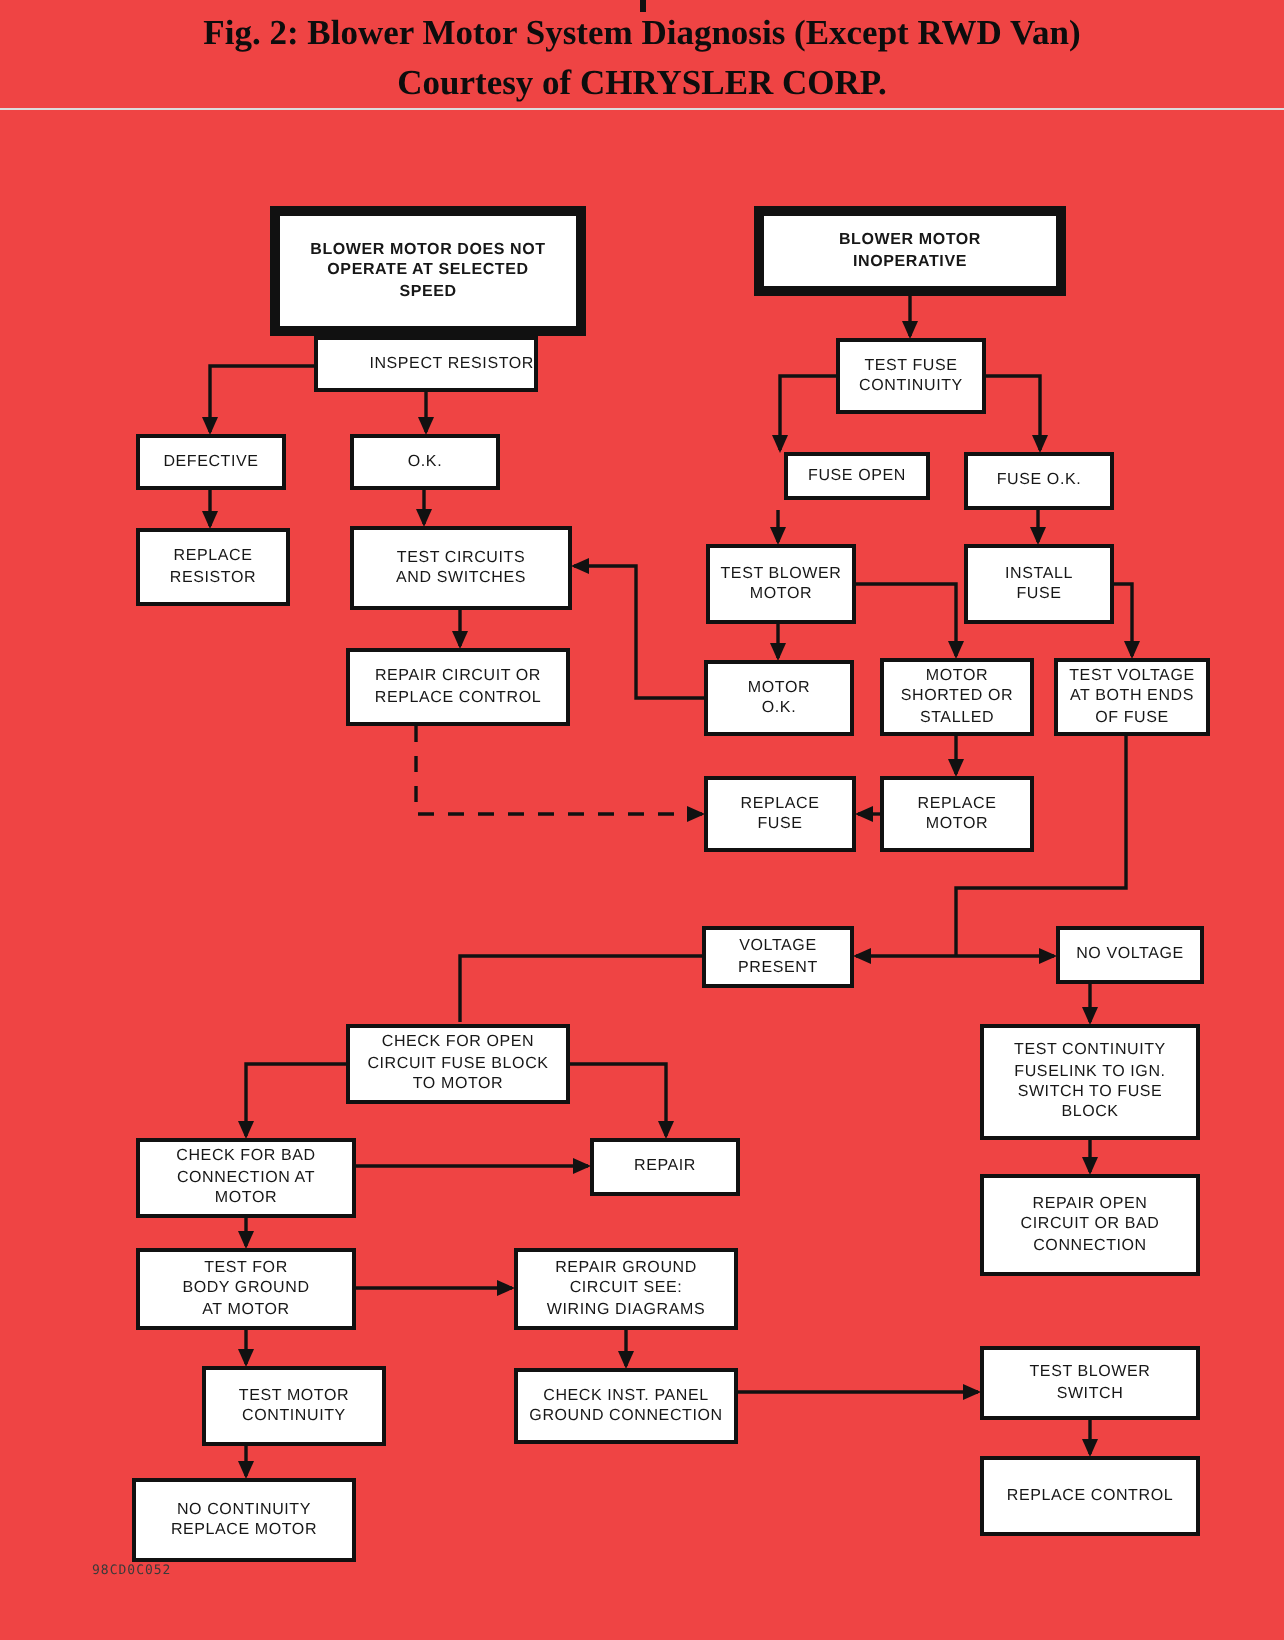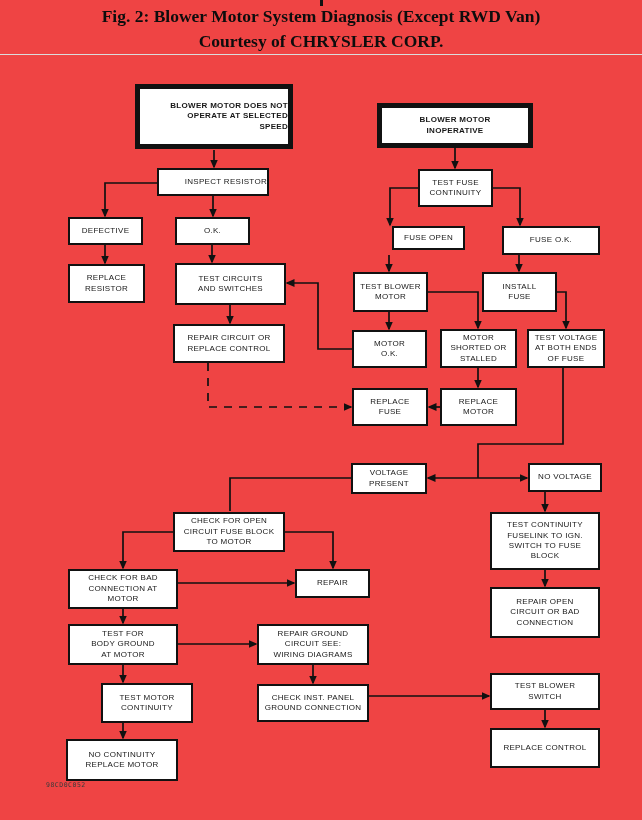--- a/index.html
+++ b/index.html
@@ -68,21 +68,21 @@
         <polyline points="178,644 256,644" class="edge" marker-end="url(#arrowhead)"></polyline>
         <polyline points="123,665 123,682" class="edge" marker-end="url(#arrowhead)"></polyline>
         <polyline points="313,665 313,683" class="edge" marker-end="url(#arrowhead)"></polyline>
         <polyline points="369,696 489,696" class="edge" marker-end="url(#arrowhead)"></polyline>
         <polyline points="123,723 123,738" class="edge" marker-end="url(#arrowhead)"></polyline>
         <polyline points="545,710 545,727" class="edge" marker-end="url(#arrowhead)"></polyline>
       </g>
   </svg>
 
   <div id="node-layer">
-      <div class="node bold" style="left: 135px; top: 84px; width: 158px; height: 65px; align-items: flex-end;">
+      <div class="node bold" style="left: 135px; top: 103px; width: 158px; height: 65px;">
         <div>BLOWER MOTOR DOES NOT</div>
         <div>OPERATE AT SELECTED</div>
         <div>SPEED</div>
       </div>
       <div class="node bold" style="left: 377px; top: 103px; width: 156px; height: 45px;">
         <div>BLOWER MOTOR</div>
         <div>INOPERATIVE</div>
       </div>
       <div class="node" style="left: 157px; top: 168px; width: 112px; height: 28px; align-items: flex-end;">
         <div>INSPECT RESISTOR</div>
@@ -101,21 +101,21 @@
         <div>REPLACE</div>
         <div>RESISTOR</div>
       </div>
       <div class="node" style="left: 175px; top: 263px; width: 111px; height: 42px;">
         <div>TEST CIRCUITS</div>
         <div>AND SWITCHES</div>
       </div>
       <div class="node" style="left: 353px; top: 226px; width: 73px; height: 24px; margin-left: 39px;">
         <div>FUSE OPEN</div>
       </div>
-      <div class="node" style="left: 482px; top: 226px; width: 98px; height: 29px; margin-left: 20px;">
+      <div class="node" style="left: 482px; top: 226px; width: 75px; height: 29px;">
         <div>FUSE O.K.</div>
       </div>
       <div class="node" style="left: 353px; top: 272px; width: 75px; height: 40px;">
         <div>TEST BLOWER</div>
         <div>MOTOR</div>
       </div>
       <div class="node" style="left: 482px; top: 272px; width: 75px; height: 40px;">
         <div>INSTALL</div>
         <div>FUSE</div>
       </div>

